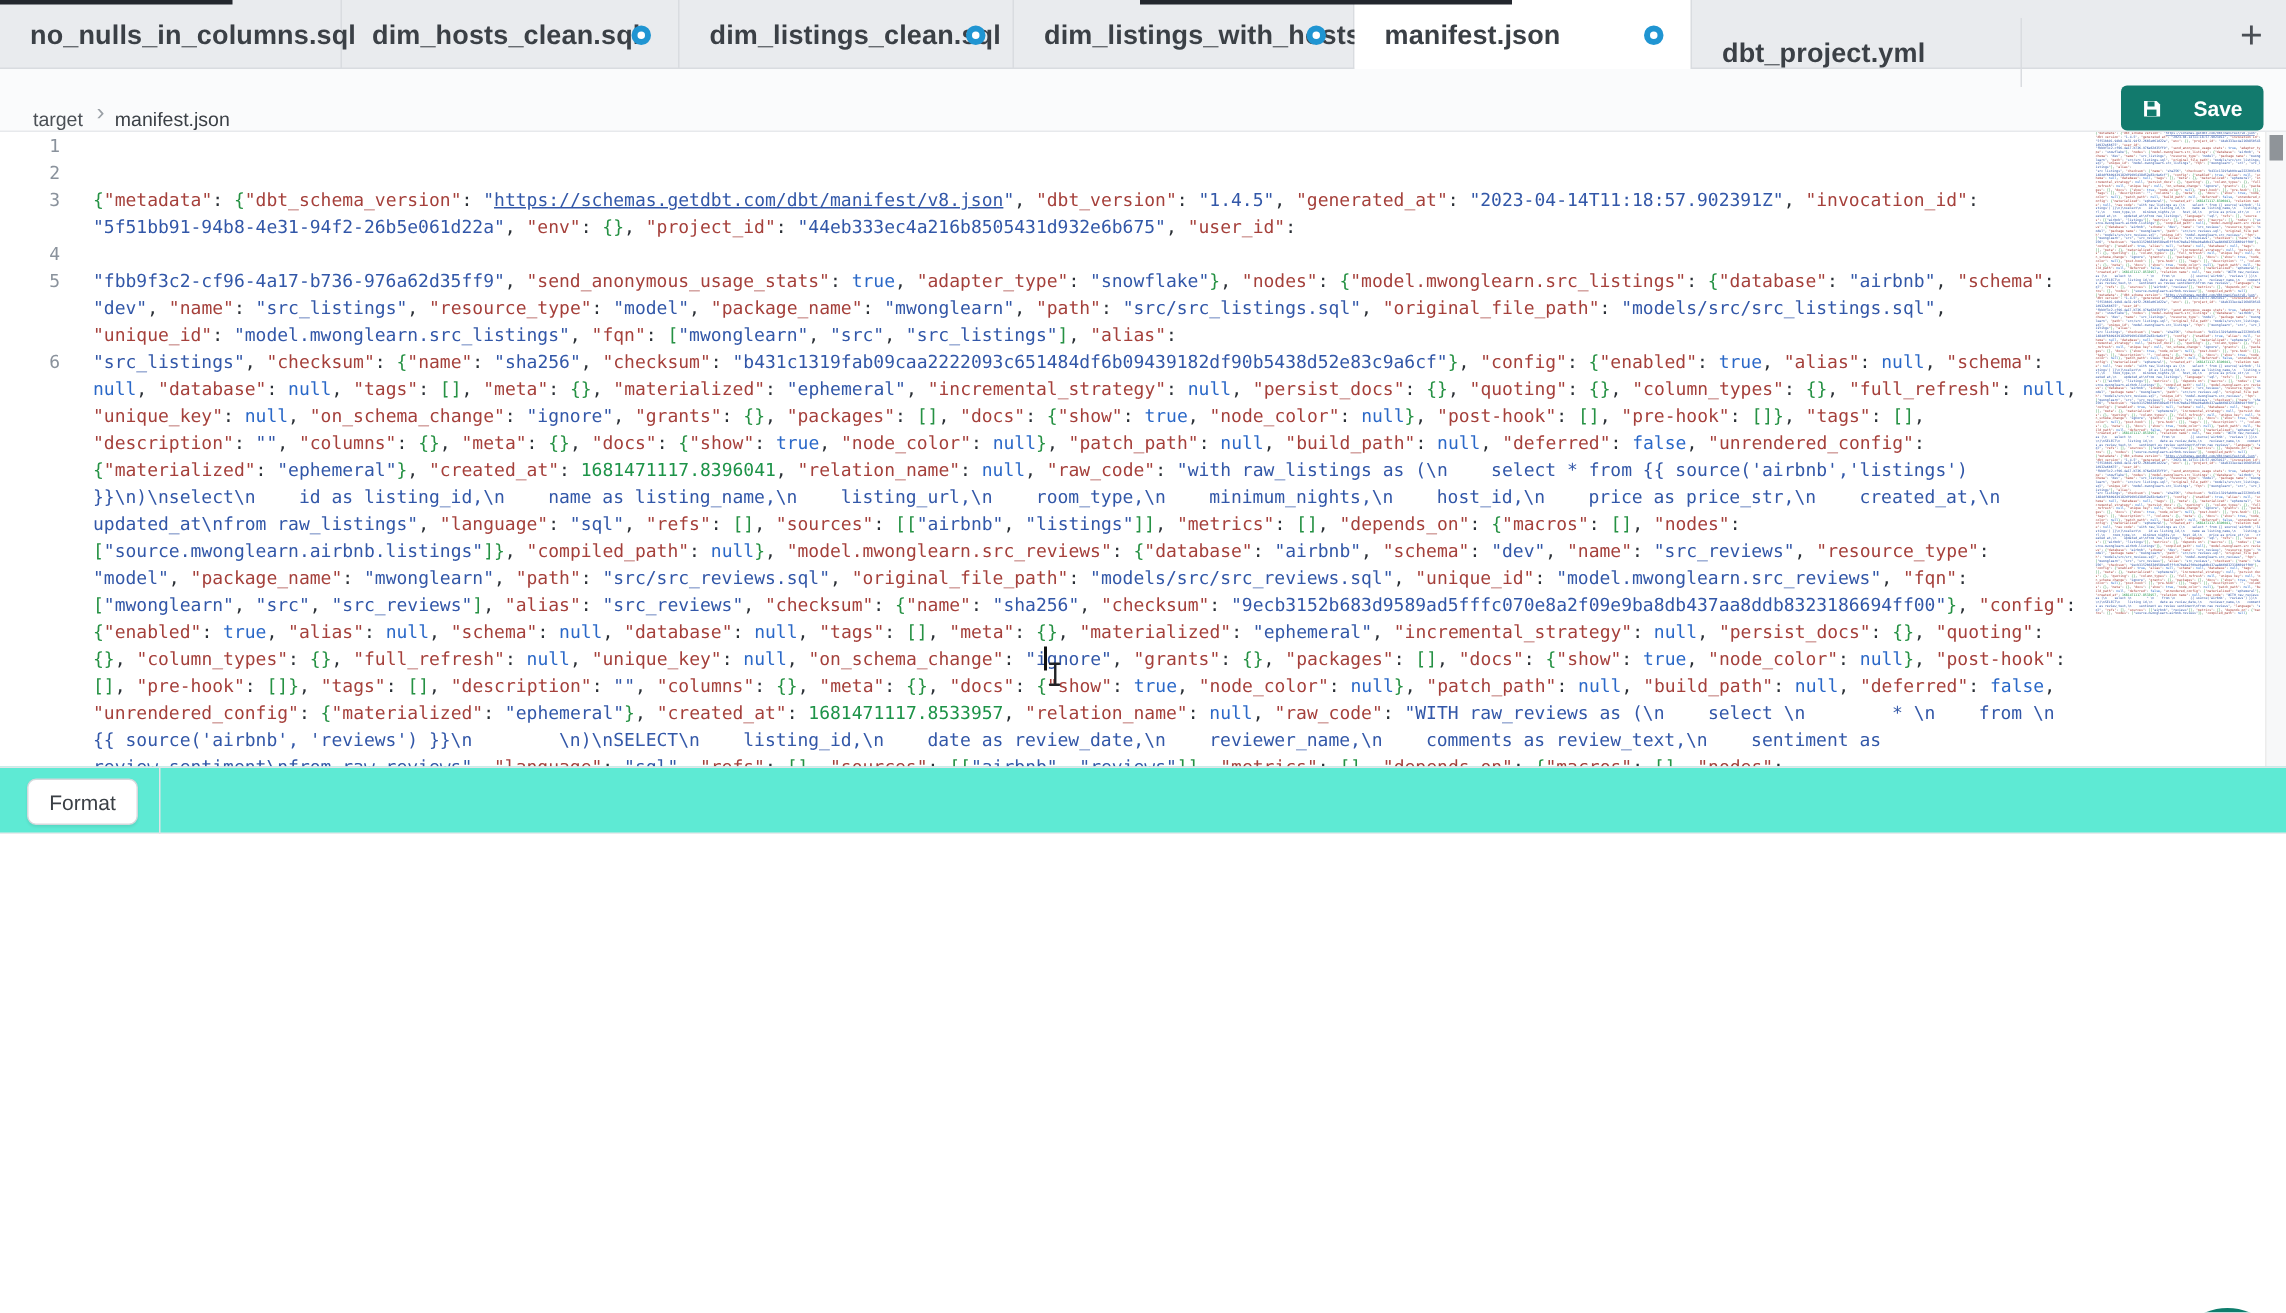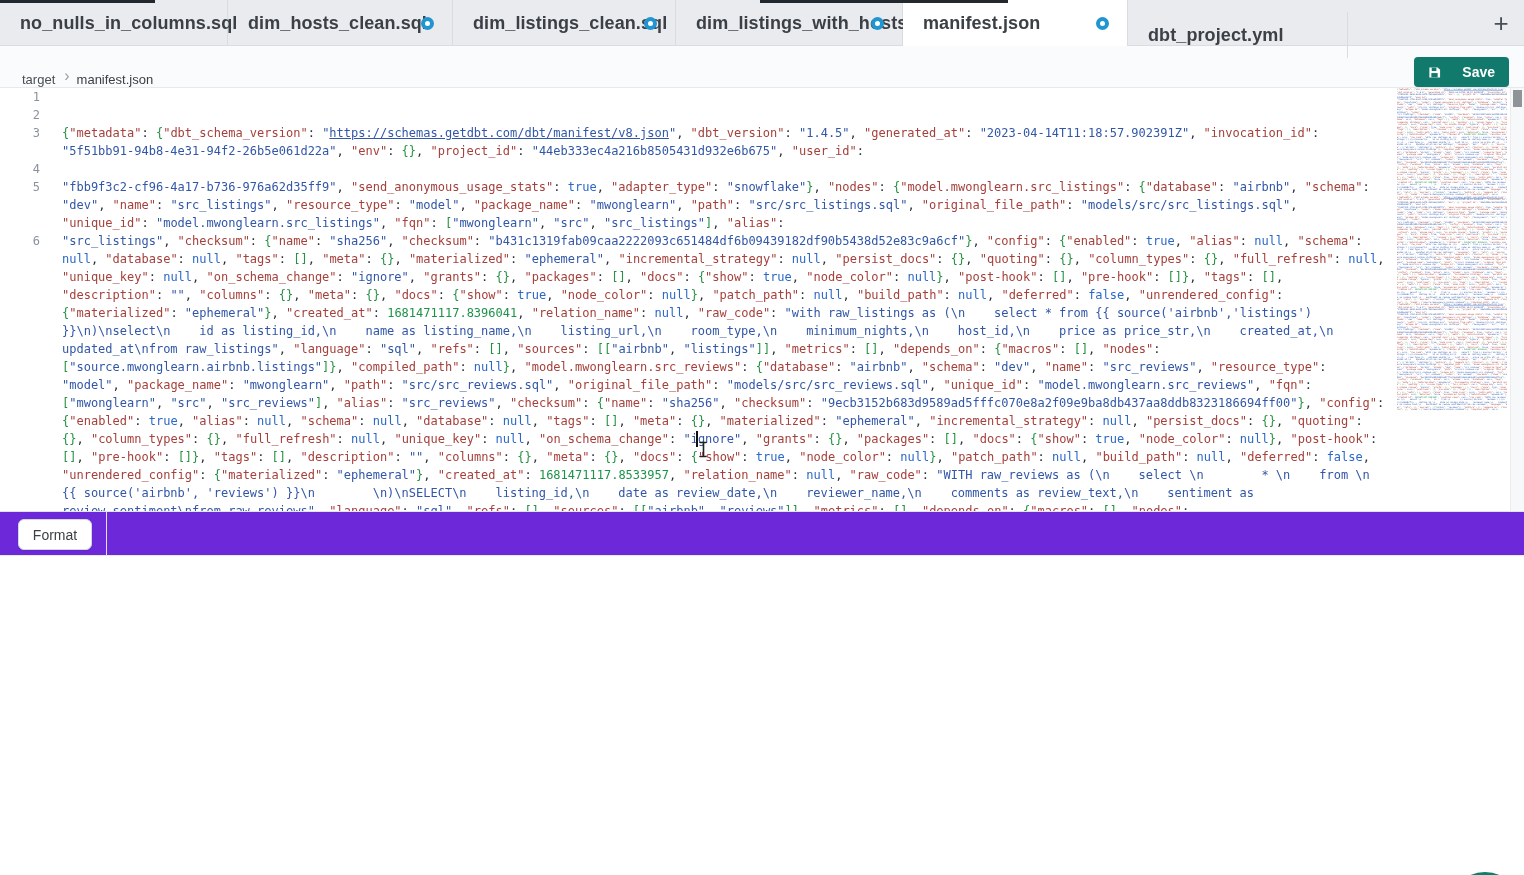--- a/index.html
+++ b/index.html
@@ -62,21 +62,21 @@
   #minimap-inner { width:333px; transform:scale(0.3333); transform-origin:0 0; }
   .mm-line { white-space:pre-wrap; word-break:break-all;
              font:6.3px/7.5px "DejaVu Sans Mono", monospace; }
 
   
   #scrollbar { position:absolute; left:1510px; top:88px; width:14px; height:423px; background:#f7f8f9;
                border-left:1px solid #ececec; }
   #scroll-thumb { position:absolute; left:2px; top:2px; width:9px; height:17px; background:#8f9499; }
 
   
-  #bottom-strip { position:absolute; left:0; top:511px; width:1524px; height:45px; background:#6d28d9;
+  #bottom-strip { position:absolute; left:0; top:511px; width:1524px; height:45px; background:#5eead4;
                   border-top:1px solid #e2e5e8; border-bottom:1px solid #e8eaec; }
   #strip-divider { position:absolute; left:106px; top:0; width:1px; height:44px; background:#e0e3e6; }
   #format-btn { position:absolute; left:18px; top:7px; width:74px; height:31px; background:#fff;
                 border:1px solid #d5d8dc; border-radius:6px; box-shadow:0 1px 2px rgba(0,0,0,.08);
                 font-size:14px; color:#3a3f45; cursor:pointer; font-family:"Liberation Sans", sans-serif; }
 
   
   #chat-widget { position:absolute; left:1447px; top:872px; width:76px; height:76px; border-radius:50%;
                  background:#0d7d6c; cursor:pointer; }
 </style>

